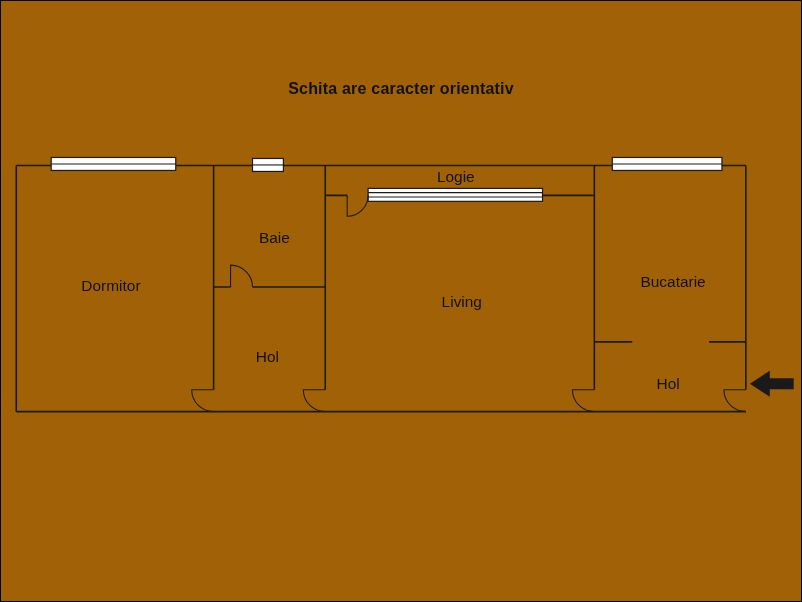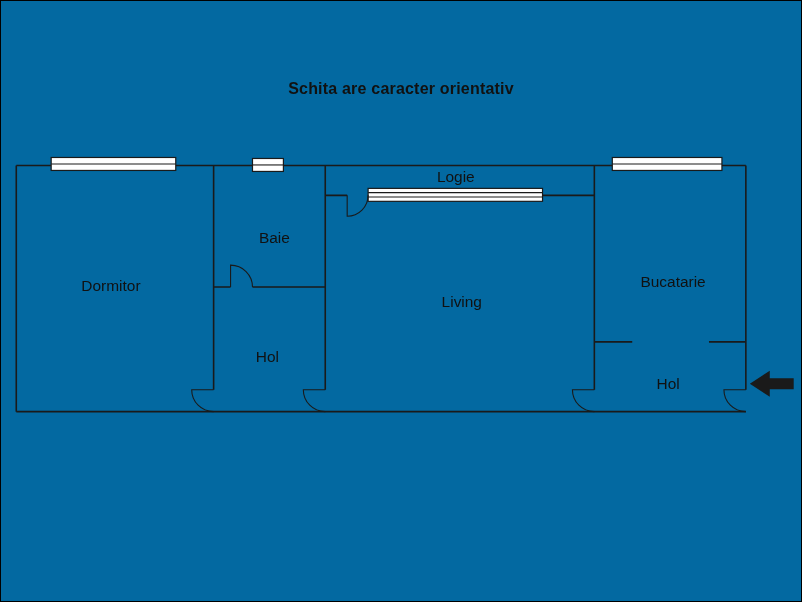--- a/index.html
+++ b/index.html
@@ -7,21 +7,21 @@
     padding: 0;
     background: #ffffff;
     font-family: "Liberation Sans", sans-serif;
   }
   .frame {
     position: relative;
     width: 802px;
     height: 602px;
     box-sizing: border-box;
     border: 1px solid #000000;
-    background: #0369a1;
+    background: #a16207;
     overflow: hidden;
   }
   .plan-title {
     position: absolute;
     top: 79px;
     left: 0;
     width: 100%;
     text-align: center;
     font-size: 16px;
     font-weight: 600;

